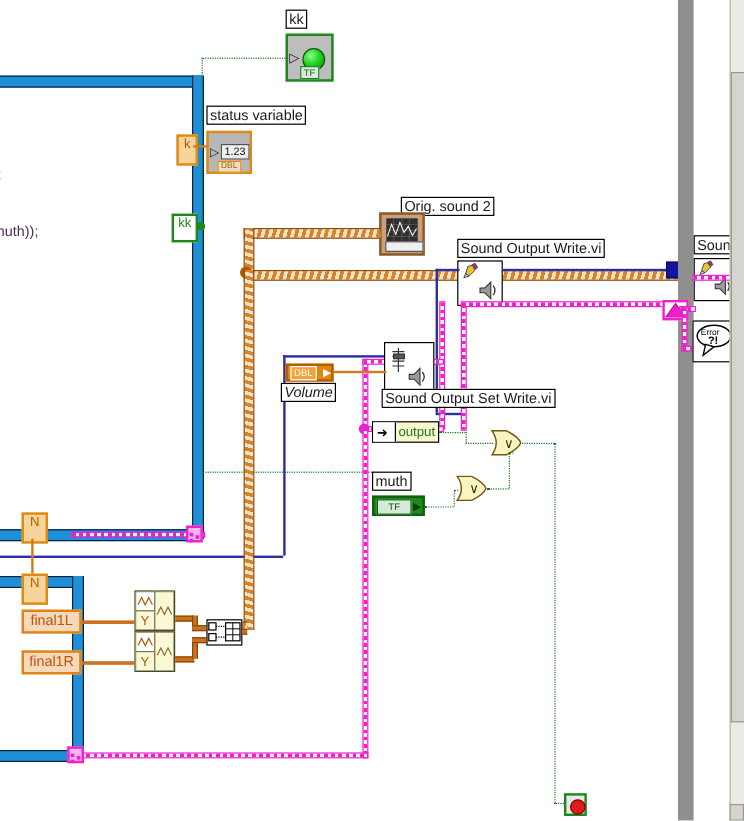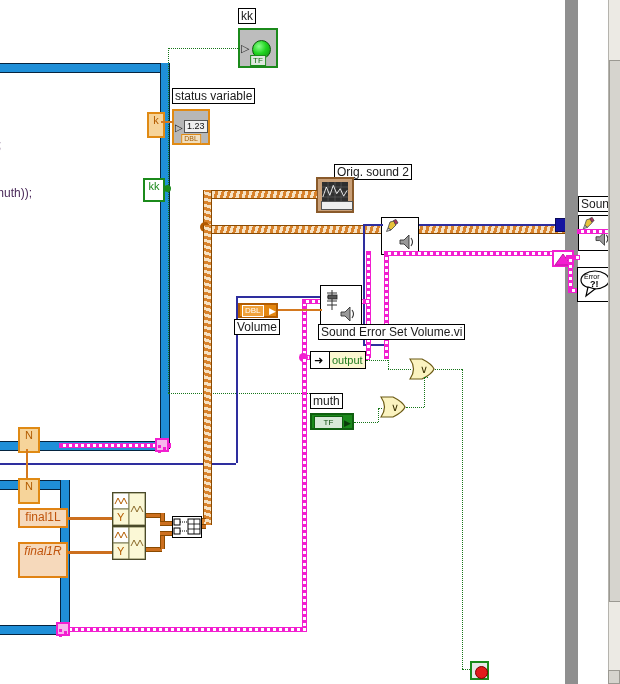--- a/index.html
+++ b/index.html
@@ -138,20 +138,21 @@
     <div style="position:absolute;left:3px;bottom:1px;width:30px;height:7px;background:#efefef;border:1px solid #555;"></div>
   </div>
 
   <div class="owire-h" style="left:203px;top:190px;width:114px;"></div>
   <div class="owire-v" style="left:203px;top:190px;height:38px;"></div>
   <div class="owire-h" style="left:203px;top:225px;width:370px;"></div>
   <div class="junction" style="left:200px;top:222px;width:10px;height:10px;background:#b35a00;"></div>
   <div class="owire-v" style="left:203px;top:225px;height:300px;"></div>
   <div class="owire-h" style="left:196px;top:518px;width:10px;"></div>
 
+  <div class="lbl" style="left:381px;top:199px;">Sound Output Write.vi</div>
   <div class="vinode" style="left:381px;top:217px;width:38px;height:38px;">
     <svg width="36" height="36" viewBox="0 0 36 36">
       <g>
         <polygon points="8,4 12,3 14,7 9,12 6,10" fill="#e8c23a" stroke="#444" stroke-width="0.8"></polygon>
         <polygon points="11.5,2.5 14,1.5 16,5 13.5,6.5" fill="#b03060" stroke="#444" stroke-width="0.8"></polygon>
         <polygon points="6,10 9,12 4.5,13.5" fill="#cfcfcf" stroke="#444" stroke-width="0.8"></polygon>
         <polygon points="18,22 22,22 27,17 27,31 22,26 18,26" fill="#9a9a9a" stroke="#333" stroke-width="0.9"></polygon>
         <path d="M29,20 Q32,24 29,28" fill="none" stroke="#333" stroke-width="1.1"></path>
       </g>
     </svg>
@@ -200,27 +201,27 @@
         <line x1="6" y1="7" x2="16" y2="7"></line>
         <line x1="6" y1="11" x2="16" y2="11"></line>
         <line x1="6" y1="15" x2="16" y2="15"></line>
         <line x1="6" y1="19" x2="16" y2="19"></line>
       </g>
       <rect x="7" y="9" width="9" height="4" fill="#555" stroke="#222" stroke-width="0.8"></rect>
       <polygon points="20,26 24,26 29,21 29,35 24,30 20,30" fill="#9a9a9a" stroke="#333" stroke-width="0.9"></polygon>
       <path d="M31,24 Q34,28 31,32" fill="none" stroke="#333" stroke-width="1.1"></path>
     </svg>
   </div>
-  <div class="lbl" style="left:318px;top:324px;">Sound Error Set Volume.vi</div>
+  <div class="lbl" style="left:318px;top:324px;">Sound Output Set Write.vi</div>
 
   <div style="position:absolute;left:238px;top:303px;width:40px;height:15px;background:#e3860f;border:2px solid #b35c00;box-sizing:border-box;">
     <div style="position:absolute;left:2px;top:0px;background:#f0a23c;border:1px solid #fff;color:#fff;font-size:8px;line-height:10px;padding:0 2px;font-family:'Liberation Sans',sans-serif;">DBL</div>
     <div class="glyph" style="right:0px;top:1px;color:#fff;font-size:9px;">▶</div>
   </div>
-  <div class="lbl" style="left:234px;top:319px;">Volume</div>
+  <div class="lbl" style="left:234px;top:319px;font-style:italic;">Volume</div>
   <div class="oth-h" style="left:278px;top:309px;width:44px;"></div>
 
   <div class="statusbox" style="left:310px;top:351px;width:56px;height:18px;">
     <div style="position:absolute;left:0;top:0;width:18px;height:100%;background:#ffffff;border-right:1px solid #000;">
       <div class="glyph" style="left:3px;top:4px;color:#000;font-size:11px;">➜</div>
     </div>
     <div style="position:absolute;left:21px;top:2px;">output</div>
   </div>
 
   <div class="dotted-h" style="left:366px;top:360px;width:22px;"></div>
@@ -294,21 +295,21 @@
       <text x="6" y="11" font-family="Liberation Sans" font-size="7" fill="#000">Error</text>
       <text x="12" y="19" font-family="Liberation Sans" font-size="9" font-weight="bold" fill="#000">?!</text>
     </svg>
   </div>
 
   <div class="tunnel-orange" style="left:18px;top:427px;width:18px;height:22px;">N</div>
   <div class="tunnel-orange" style="left:18px;top:478px;width:18px;height:22px;">N</div>
   <div class="oth-v" style="left:26px;top:449px;height:29px;"></div>
 
   <div class="varbox" style="left:18px;top:508px;width:50px;height:20px;">final1L</div>
-  <div class="varbox" style="left:18px;top:542px;width:50px;height:36px;font-style:italic;">final1R</div>
+  <div class="varbox" style="left:18px;top:542px;width:50px;height:20px;">final1R</div>
   <div class="oth-h" style="left:68px;top:517px;width:44px;height:3px;background:#cc6f1e;"></div>
   <div class="oth-h" style="left:68px;top:551px;width:44px;height:3px;background:#cc6f1e;"></div>
 
   <div class="buildwf" style="left:112px;top:492px;width:34px;height:34px;">
     <svg width="32" height="32" viewBox="0 0 32 32">
       <rect x="0" y="0" width="16" height="16" fill="#ffffff" stroke="#7a7a50" stroke-width="1"></rect>
       <polyline points="2,11 5,5 8,11 11,5 14,11" fill="none" stroke="#b35c00" stroke-width="1"></polyline>
       <rect x="0" y="16" width="16" height="16" fill="#fbf8d6" stroke="#7a7a50" stroke-width="1"></rect>
       <text x="4" y="28" font-family="Liberation Sans" font-size="11" fill="#b35c00">Y</text>
       <rect x="16" y="0" width="16" height="32" fill="#fbf8d6" stroke="#7a7a50" stroke-width="1"></rect>

